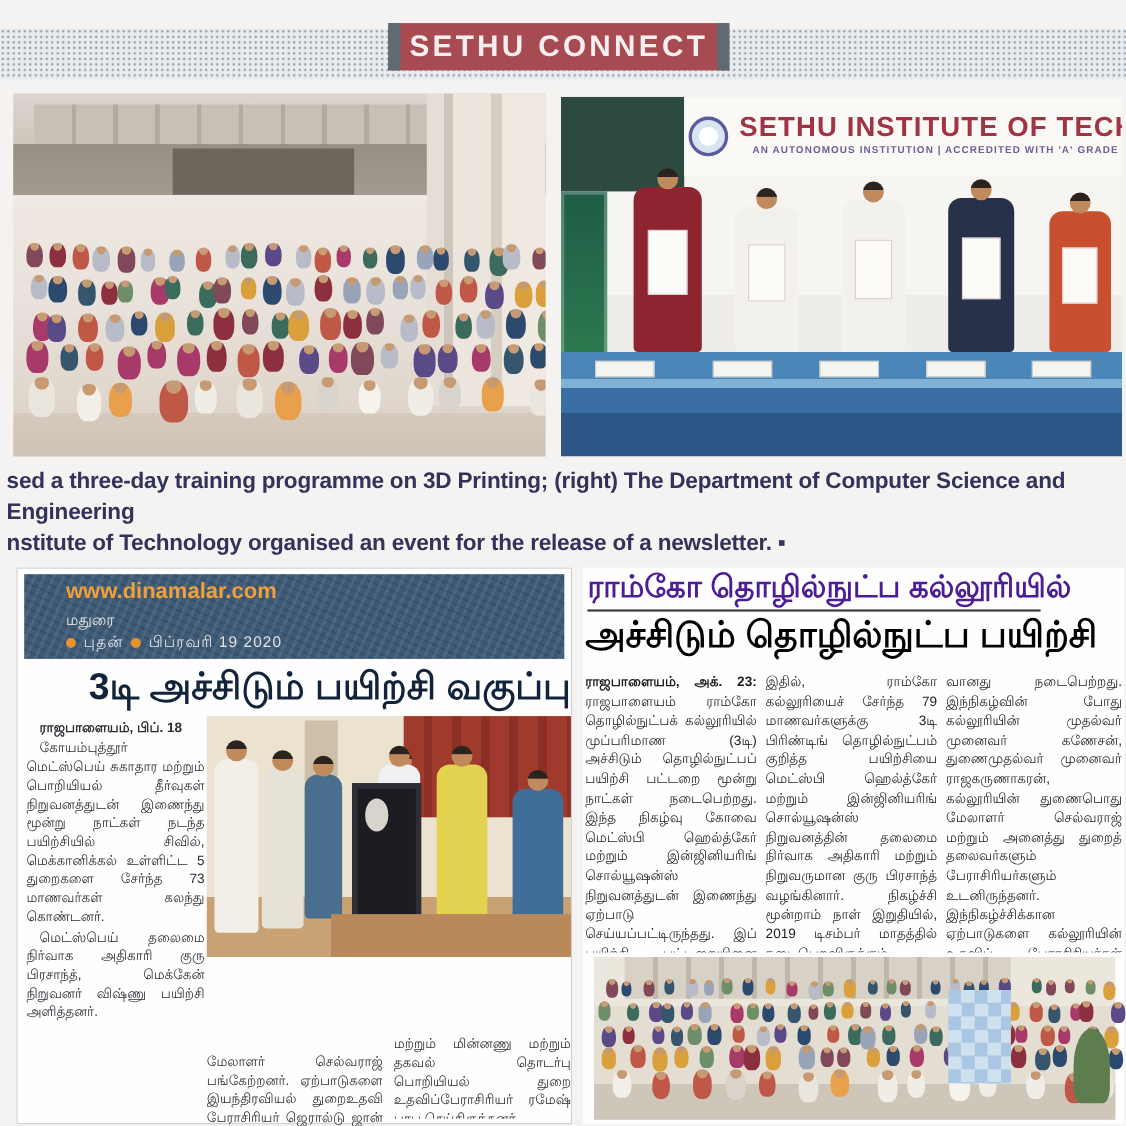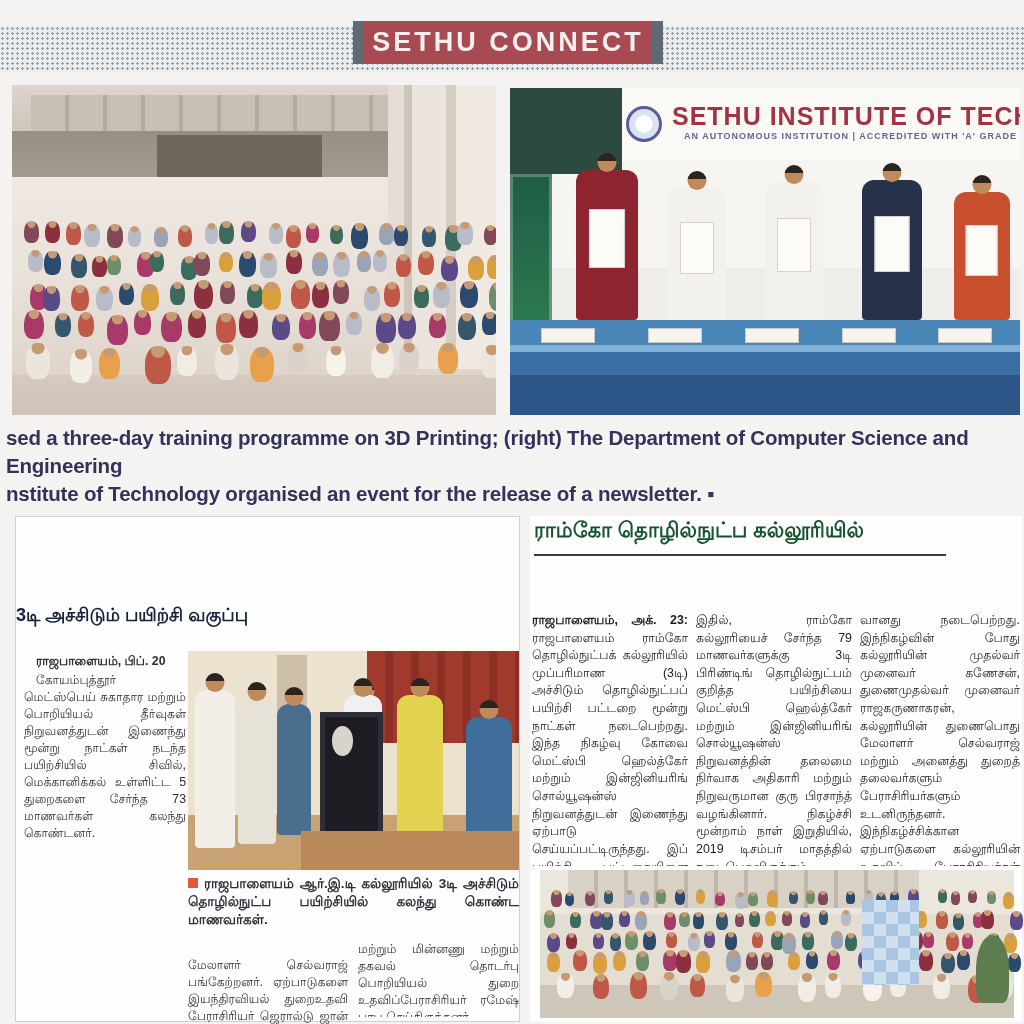--- a/index.html
+++ b/index.html
@@ -53,43 +53,43 @@
 
   
   #clipL{left:15px;top:516px;width:505px;height:506px;background:#fefefe;border:1px solid #cfcfcf;box-sizing:border-box}
   #clipL .band{position:absolute;left:6px;top:5px;width:491px;height:77px;background:#3e5a76;
     background-image:repeating-linear-gradient(115deg,rgba(255,255,255,.07) 0 3px,transparent 3px 8px),
                      repeating-linear-gradient(25deg,rgba(0,0,0,.10) 0 2px,transparent 2px 7px)}
   #clipL .url{position:absolute;left:38px;top:5px;color:#f0a03a;font-weight:700;font-size:20px}
   #clipL .city{position:absolute;left:38px;top:33px;color:#e9e9e5;font-size:14px}
   #clipL .drow{position:absolute;left:38px;top:53px;display:flex;align-items:center;gap:7px;color:#dfe3e6;font-size:14px;letter-spacing:1px}
   .bullet{width:9px;height:9px;border-radius:50%;background:#e8932e;display:inline-block}
-  #clipL h1{position:absolute;left:0;top:88px;width:100%;margin:0;text-align:left;
-    font-size:18px;font-weight:700;color:#13233a}
+  #clipL h1{position:absolute;left:0;top:88px;width:100%;margin:0;text-align:right;
+    font-size:34px;font-weight:700;color:#13233a}
   .tamil{text-align:justify;color:#2c2c34;font-size:12.3px;line-height:1.38}
   #clipL .colmain{position:absolute;left:8px;top:136px;width:162px;height:362px;overflow:hidden}
   #clipL .colmain p{margin:0 0 2px 0;text-indent:12px}
   #clipL .colmain .dl{font-weight:700}
   #lphoto{position:absolute;left:172px;top:134px;width:331px;height:219px;background:linear-gradient(#ece2d0 0 75%,#c9a273 75% 100%)}
   #lphoto .curtain{position:absolute;right:0;top:0;width:46%;height:42%;
     background:repeating-linear-gradient(90deg,#a03a2c 0 18px,#8c2f24 18px 26px)}
   #lphoto .frame{position:absolute;left:27%;top:2%;width:9%;height:48%;background:#cdbfa8}
   #lphoto .printer{position:absolute;left:40%;top:28%;width:19%;height:62%;background:#1c1c22;
     box-shadow:inset 0 0 0 5px #2e2e36}
   #lphoto .printer::before{content:"";position:absolute;left:18%;top:10%;width:34%;height:22%;border-radius:50%;background:#d8d4cc}
   #lphoto .bench{position:absolute;left:34%;bottom:0;width:66%;height:18%;background:#b9895b}
   #clipL .pcap{position:absolute;left:172px;top:358px;width:331px;font-size:13.5px;line-height:1.32;
     color:#2e2e38;font-weight:600;text-align:justify}
   .sq{display:inline-block;width:10px;height:10px;background:#e05a3a;margin-right:6px}
   #clipL .sub1{position:absolute;left:172px;top:440px;width:160px;height:76px;overflow:hidden}
   #clipL .sub2{position:absolute;left:342px;top:424px;width:161px;height:76px;overflow:hidden}
 
   
   #clipR{left:530px;top:516px;width:492px;height:506px;background:#fefefe}
-  #clipR .kicker{position:absolute;left:4px;top:2px;font-size:21px;font-weight:700;color:#14532d}
+  #clipR .kicker{position:absolute;left:4px;top:2px;font-size:28px;font-weight:700;color:#4c1d95}
   #clipR .rule{position:absolute;left:4px;top:38px;width:412px;height:2px;background:#3a3a3a}
   #clipR h1{position:absolute;left:2px;top:42px;margin:0;font-size:33px;font-weight:800;color:#000;white-space:nowrap}
   #clipR .c{position:absolute;top:96px;height:254px;overflow:hidden;color:#1c1c1c;font-size:12.4px;line-height:1.42;text-align:justify}
   #clipR .c1{left:2px;width:156px}
   #clipR .c2{left:166px;width:156px}
   #clipR .c3{left:330px;width:160px}
   #clipR .c .dl{font-weight:700}
   #rphoto{position:absolute;left:10px;top:354px;width:474px;height:148px;
     background:linear-gradient(#ece7dd 0 30%,#e4ded2 30% 78%,#cfc6ba 78% 100%)}
   #rphoto .win{position:absolute;left:6%;top:0;width:74%;height:26%;
@@ -229,49 +229,58 @@
   <div class="card" style="left:65%"></div>
   <div class="card" style="left:84%"></div>
 </div>
 
 <div id="topcap" class="abs">
   <div>sed a three-day training programme on 3D Printing; (right) The Department of Computer Science and Engineering</div>
   <div>nstitute of Technology organised an event for the release of a newsletter.  ▪</div>
 </div>
 
 <article id="clipL" class="abs">
+  <div class="band">
+    <div class="url">www.dinamalar.com</div>
+    <div class="city">மதுரை</div>
+    <div class="drow">
+      <span class="bullet"></span>
+      <span>புதன்</span>
+      <span class="bullet"></span>
+      <span>பிப்ரவரி 19 2020</span>
+    </div>
+  </div>
   <h1>3டி அச்சிடும் பயிற்சி வகுப்பு</h1>
   <div class="colmain tamil">
-    <p><span class="dl">ராஜபாளையம், பிப். 20</span></p>
+    <p><span class="dl">ராஜபாளையம், பிப். 18</span></p>
     <p>கோயம்புத்தூர் மெட்ஸ்பெய் சுகாதார மற்றும் பொறியியல் தீர்வுகள் நிறுவனத்துடன் இணைந்து மூன்று நாட்கள் நடந்த பயிற்சியில் சிவில், மெக்கானிக்கல் உள்ளிட்ட 5 துறைகளை சேர்ந்த 73 மாணவர்கள் கலந்து கொண்டனர்.</p>
+    <p>மெட்ஸ்பெய் தலைமை நிர்வாக அதிகாரி குரு பிரசாந்த், மெக்கேன் நிறுவனர் விஷ்ணு பயிற்சி அளித்தனர்.</p>
 
   </div>
   <div id="lphoto">
     <div class="curtain"></div>
     <div class="frame"></div>
     <i class="fig" style="--x:2%;--c:#f2efe8;--w:40px;--h:72%;--b:10%"></i>
     <i class="fig" style="--x:15%;--c:#e6e2d8;--w:38px;--h:66%;--b:12%"></i>
     <i class="fig" style="--x:27%;--c:#4a6f8e;--w:34px;--h:60%;--b:16%"></i>
     <i class="fig" style="--x:48%;--c:#e9ece f;--w:36px;--h:64%;--b:14%"></i>
     <i class="fig" style="--x:47%;--c:#eef0f2;--w:38px;--h:66%;--b:14%"></i>
     <i class="fig" style="--x:63%;--c:#e3d24f;--w:46px;--h:70%;--b:10%"></i>
     <i class="fig" style="--x:84%;--c:#3e6e99;--w:46px;--h:62%;--b:8%"></i>
     <div class="printer"></div>
     <div class="bench"></div>
   </div>
-  <div class="pcap">
-    <span class="sq"></span><span>ராஜபாளையம் ஆர்.இ.டி கல்லூரியில் 3டி அச்சிடும் தொழில்நுட்ப பயிற்சியில் கலந்து கொண்ட மாணவர்கள்.</span>
-  </div>
   <div class="sub1 tamil">மேலாளர் செல்வராஜ் பங்கேற்றனர். ஏற்பாடுகளை இயந்திரவியல் துறைஉதவி பேராசிரியர் ஜெரால்டு ஜான் பிரிட்டோ</div>
   <div class="sub2 tamil">மற்றும் மின்னணு மற்றும் தகவல் தொடர்பு பொறியியல் துறை உதவிப்பேராசிரியர் ரமேஷ் பாபு செய்திருந்தனர்.</div>
 </article>
 
 <article id="clipR" class="abs">
   <div class="kicker">ராம்கோ தொழில்நுட்ப கல்லூரியில்</div>
   <div class="rule"></div>
+  <h1>அச்சிடும் தொழில்நுட்ப பயிற்சி</h1>
   <div class="c c1">
     <span class="dl">ராஜபாளையம், அக். 23:</span>
     <span>ராஜபாளையம் ராம்கோ தொழில்நுட்பக் கல்லூரியில் முப்பரிமாண (3டி) அச்சிடும் தொழில்நுட்பப் பயிற்சி பட்டறை மூன்று நாட்கள் நடைபெற்றது. இந்த நிகழ்வு கோவை மெட்ஸ்பி ஹெல்த்கேர் மற்றும் இன்ஜினியரிங் சொல்யூஷன்ஸ் நிறுவனத்துடன் இணைந்து ஏற்பாடு செய்யப்பட்டிருந்தது. இப் பயிற்சி பட்டறையினை ராம்கோ தொழில்நுட்பக் கல்லூரியின் இயந்திரவியல் துறைத்தலைவர் ராஜகருணாகரன் தொடங்கி வைத்தார்.</span>
   </div>
   <div class="c c2">இதில், ராம்கோ கல்லூரியைச் சேர்ந்த 79 மாணவர்களுக்கு 3டி பிரிண்டிங் தொழில்நுட்பம் குறித்த பயிற்சியை மெட்ஸ்பி ஹெல்த்கேர் மற்றும் இன்ஜினியரிங் சொல்யூஷன்ஸ் நிறுவனத்தின் தலைமை நிர்வாக அதிகாரி மற்றும் நிறுவருமான குரு பிரசாந்த் வழங்கினார். நிகழ்ச்சி மூன்றாம் நாள் இறுதியில், 2019 டிசம்பர் மாதத்தில் நடைபெறவிருக்கும் முப்பரிமாண அச்சிடும் தொழில் நுட்பத்தின் புதுமை கண்டு பிடிப்பு போட்டிக்கான பேனர் வெளியீடு நிகழ்</div>
   <div class="c c3">வானது நடைபெற்றது. இந்நிகழ்வின் போது கல்லூரியின் முதல்வர் முனைவர் கணேசன், துணைமுதல்வர் முனைவர் ராஜகருணாகரன், கல்லூரியின் துணைபொது மேலாளர் செல்வராஜ் மற்றும் அனைத்து துறைத் தலைவர்களும் பேராசிரியர்களும் உடனிருந்தனர். இந்நிகழ்ச்சிக்கான ஏற்பாடுகளை கல்லூரியின் உதவிப் பேராசிரியர்கள் ஜெரால்டு ஜான் பிரிட்டோ மற்றும் ரமேஷ் பாபு ஆகியோர் சிறப்பாக ஏற்பாடு செய்திருந்தனர்.</div>
   <div id="rphoto">
     <div class="win"></div>
     <div class="crowd" id="crowdB">
         <span class="pp" style="width: 11.1721px; height: 16.7582px; left: 2.33584%; top: 13.7147%; --c: #804858;"></span>

